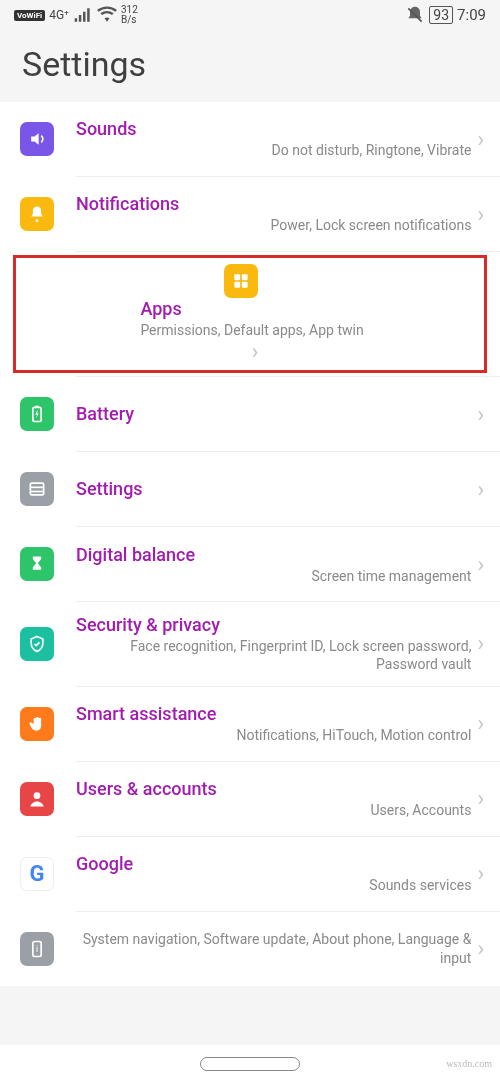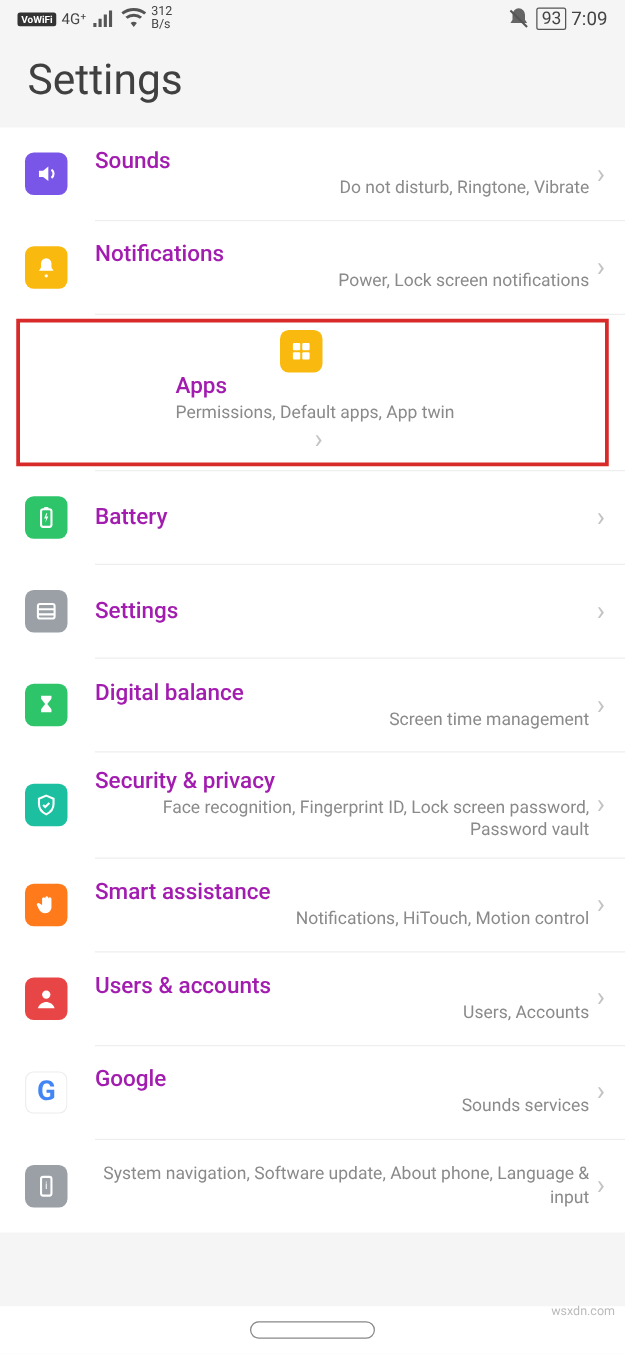--- a/index.html
+++ b/index.html
@@ -113,23 +113,24 @@
     }
     .nav-pill {
       width: 100px;
       height: 14px;
       border: 1.5px solid #888;
       border-radius: 999px;
     }
     .watermark {
       position: absolute;
       right: 8px;
-      bottom: 28px;
+      bottom: 14px;
       font-size: 10px;
       color: #bbb;
+      font-family: Liberation Serif, serif;
     }
     .google-g {
       font-weight: bold;
       font-size: 22px;
       background: #fff;
       color: #4285F4;
       border-radius: 7px;
     }
     svg.icn { width: 20px; height: 20px; display:block; }
   </style>

